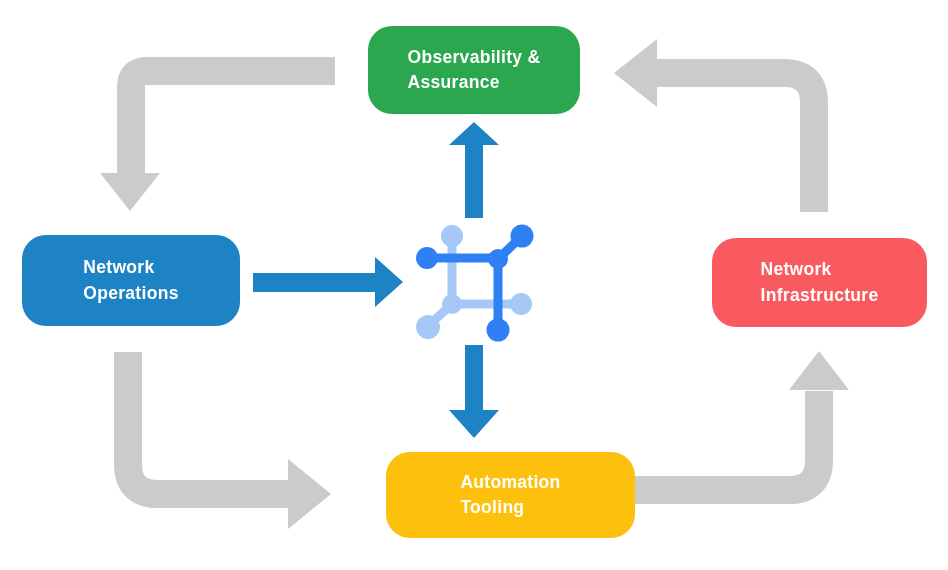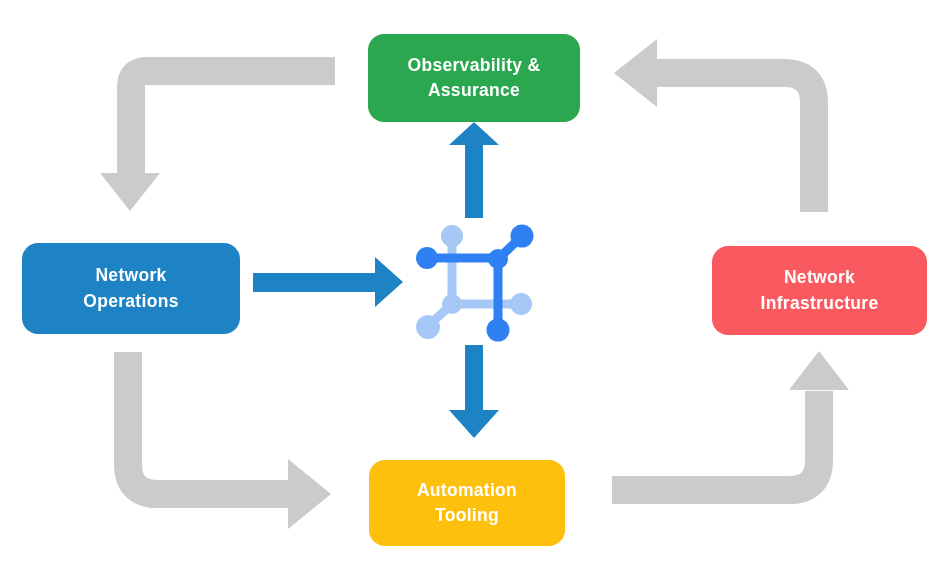--- a/index.html
+++ b/index.html
@@ -6,37 +6,36 @@
   .canvas{
     position:relative;
     width:948px;height:570px;
     background:#ffffff;
     font-family:"Liberation Sans","DejaVu Sans",sans-serif;
     overflow:hidden;
   }
   .layer{position:absolute;left:0;top:0;width:948px;height:570px;}
   .node{
     position:absolute;
-    border-radius:16px;
+    border-radius:24px;
     display:flex;align-items:center;justify-content:center;
-    text-align:center;
-    margin-top:8px;
+    text-align:left;
   }
   .node .label{
     color:#ffffff;
     font-size:17.5px;
     font-weight:600;
     letter-spacing:.3px;
     line-height:1.45;
     white-space:pre-line;
   }
   .node-observability{left:368px;top:26px;width:212px;height:88px;}
   .node-operations{left:22px;top:235px;width:218px;height:91px;}
   .node-infrastructure{left:712px;top:238px;width:215px;height:89px;}
-  .node-automation{left:369px;top:452px;width:196px;height:86px;}
+  .node-automation{left:386px;top:452px;width:249px;height:86px;}
 </style>
 </head>
 <body>
 
 <div class="canvas">
 
   <svg class="layer" viewBox="0 0 948 570" aria-hidden="true">
 
     <g>
       <path d="M335 71 H147 Q131 71 131 87 V174" fill="none" stroke-width="28" stroke="#cbcbcb"></path>

